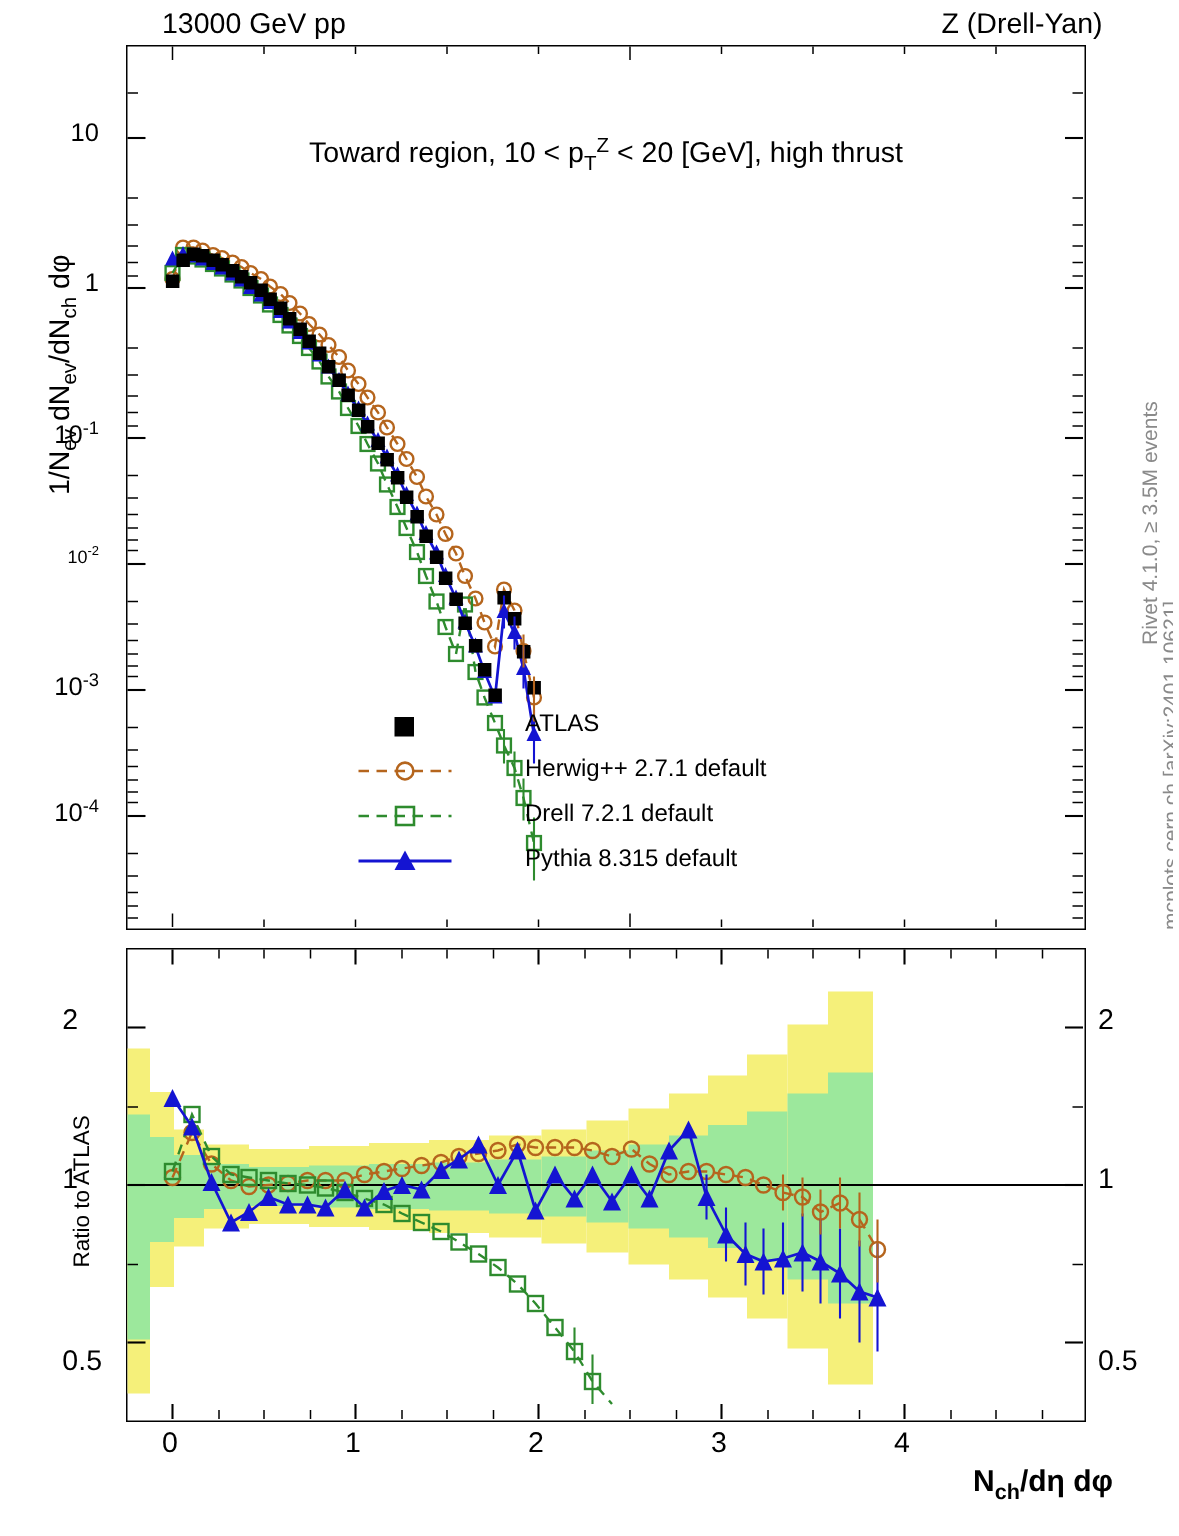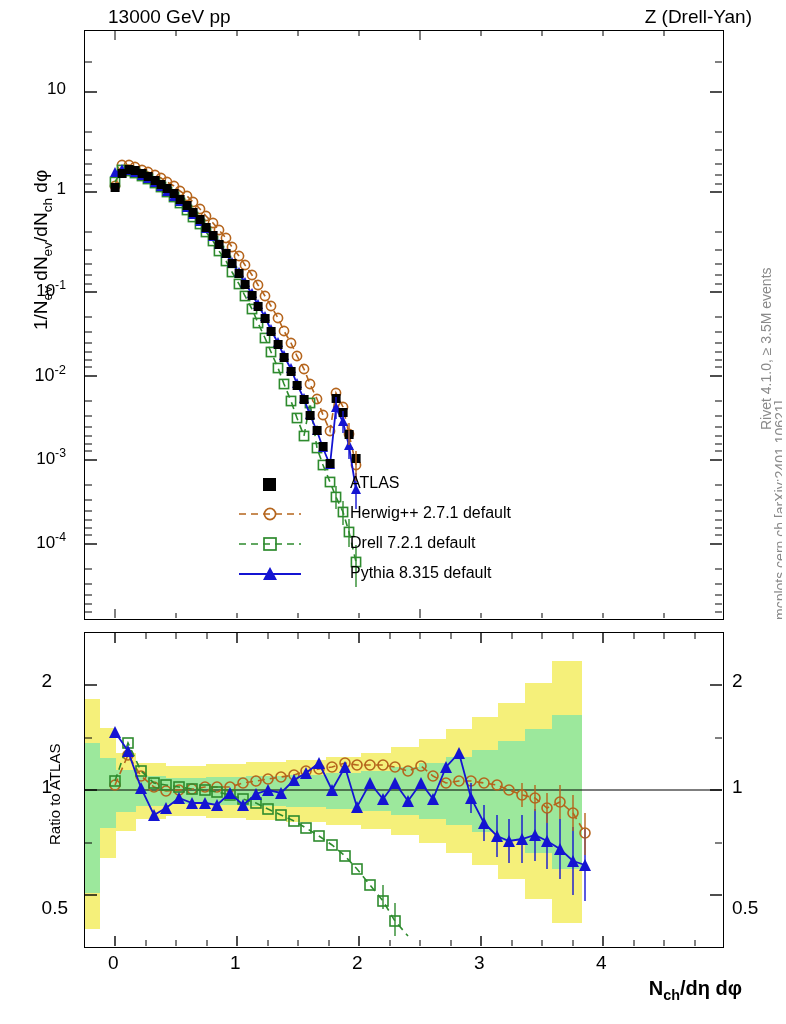--- a/index.html
+++ b/index.html
@@ -4,21 +4,21 @@
 <style>
   html,body{margin:0;padding:0;background:#ffffff;}
   body{width:786px;height:1024px;font-family:"Liberation Sans",sans-serif;color:#000;}
   #root{position:relative;width:782px;height:1024px;overflow:hidden;}
 
   .txt{position:absolute;white-space:nowrap;}
   .vtxt{position:absolute;white-space:nowrap;transform-origin:0 0;}
 
   
   #hdr-left{left:108px;top:6px;font-size:19px;}
-  #hdr-right{right:30px;top:6px;font-size:19px;}
+  #hdr-right{right:47px;top:6px;font-size:19px;}
 
   
   #main{position:absolute;left:84px;top:30px;width:640px;height:590px;border:1.6px solid #000;box-sizing:border-box;background:#fff;}
   #ratio{position:absolute;left:84px;top:632px;width:640px;height:316px;border:1.6px solid #000;box-sizing:border-box;background:#fff;}
 
   
   #rv1{font-size:14px;color:#8a8a8a;}
   #rv2{font-size:14px;color:#8a8a8a;}
 
   #ytitle{font-size:19px;}
@@ -47,20 +47,23 @@
 
   <div class="vtxt" id="rv1" style="left:758px;top:430px;transform:rotate(-90deg);">Rivet 4.1.0, ≥ 3.5M events</div>
   <div class="vtxt" id="rv2" style="left:772px;top:620px;transform:rotate(-90deg);">mcplots.cern.ch [arXiv:2401.10621]</div>
 
   <div class="vtxt" id="ytitle" style="left:30px;top:330px;transform:rotate(-90deg);">
     1/N<span class="sub">ev</span> dN<span class="sub">ev</span>/dN<span class="sub">ch</span> dφ
   </div>
 
   <div id="main">
 
+    <div id="plottitle">
+      Toward region, 10 &lt; p<span class="sub">T</span><span class="sup">Z</span> &lt; 20 [GeV], high thrust
+    </div>
 
     <svg width="637" height="587" viewBox="0 0 637 587">
 
       <g stroke="#000" stroke-width="1.4">
 
         <line x1="0" y1="61" x2="12" y2="61"></line>
         <line x1="0" y1="161" x2="12" y2="161"></line>
         <line x1="0" y1="261" x2="12" y2="261"></line>
         <line x1="0" y1="345" x2="12" y2="345"></line>
         <line x1="0" y1="429" x2="12" y2="429"></line>
@@ -386,21 +389,21 @@
         </span>
         <span class="legtxt">Pythia 8.315 default</span>
       </div>
     </div>
 
   </div>
 
   <div class="txt" style="right:716px;top:79px;font-size:17px;text-align:right;">10</div>
   <div class="txt" style="right:716px;top:179px;font-size:17px;">1</div>
   <div class="txt" style="right:716px;top:278px;font-size:17px;">10<span class="sup">-1</span></div>
-  <div class="txt" style="right:716px;top:362px;font-size:18px;">10<span class="sup">-2</span></div>
+  <div class="txt" style="right:716px;top:362px;font-size:12px;">10<span class="sup">-2</span></div>
   <div class="txt" style="right:716px;top:446px;font-size:17px;">10<span class="sup">-3</span></div>
   <div class="txt" style="right:716px;top:530px;font-size:17px;">10<span class="sup">-4</span></div>
 
   <div class="vtxt" id="rtitle" style="left:46px;top:845px;transform:rotate(-90deg);">Ratio to ATLAS</div>
 
   <div id="ratio">
     <svg width="637" height="313" viewBox="0 0 637 313">
 
       <g>
         <rect x="0" y="66" width="15" height="230" fill="#f5f07a"></rect>

